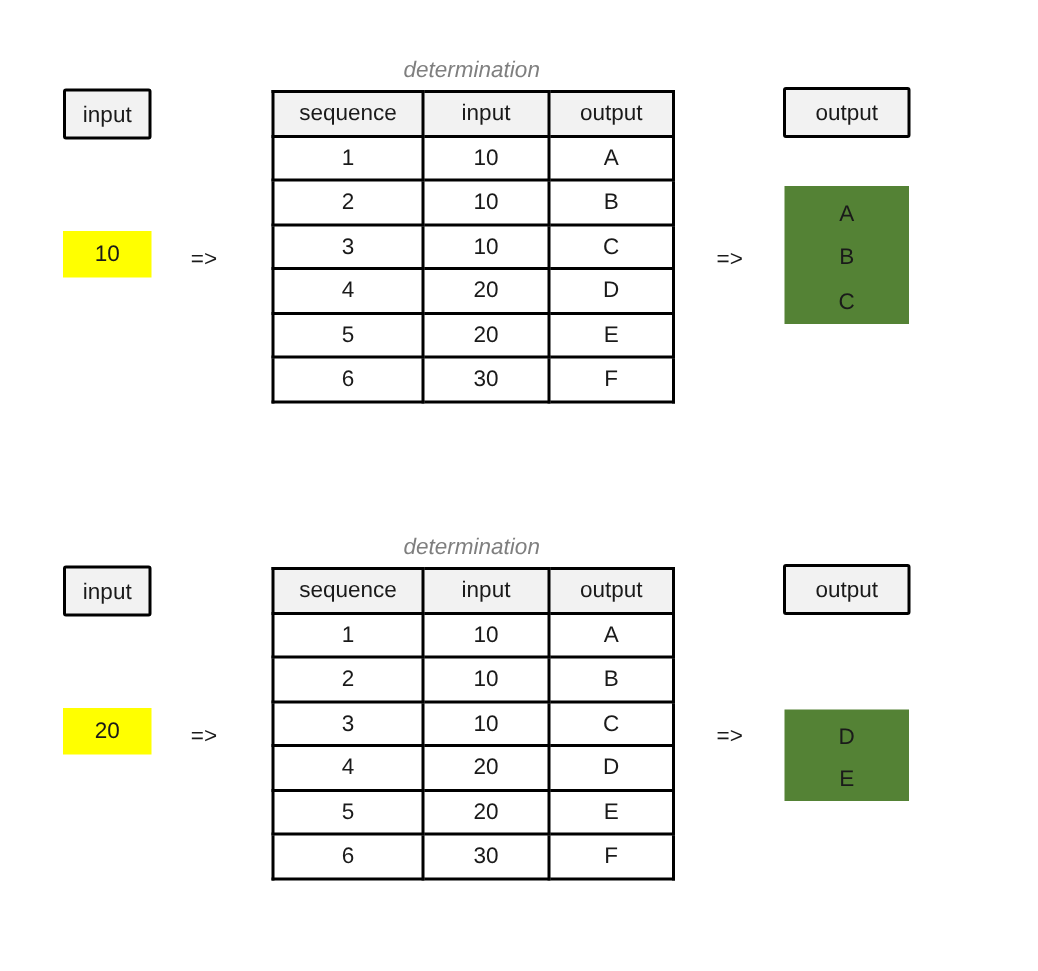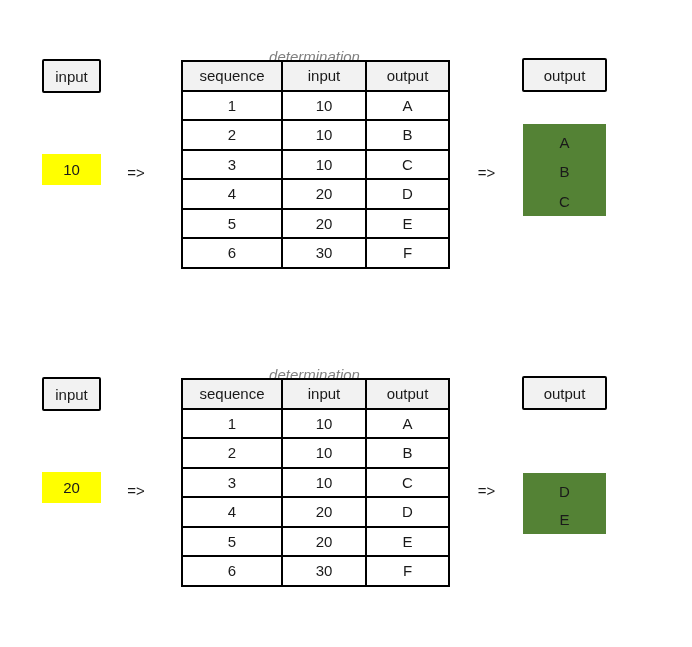--- a/index.html
+++ b/index.html
@@ -55,21 +55,21 @@
     height: 20px;
     line-height: 20px;
     font-size: 15px;
     text-align: center;
   }
   .arrow-left  { left: 121px; width: 30px; }
   .arrow-right { left: 471px; width: 31px; }
 
   .table-title {
     position: absolute;
-    left: 181px; top: 48px;
+    left: 181px; top: 38px;
     width: 267px;
     text-align: center;
     font-style: italic;
     font-size: 15px;
     color: #7f7f7f;
   }
 
   table.det {
     position: absolute;
     left: 181px; top: 60px;

